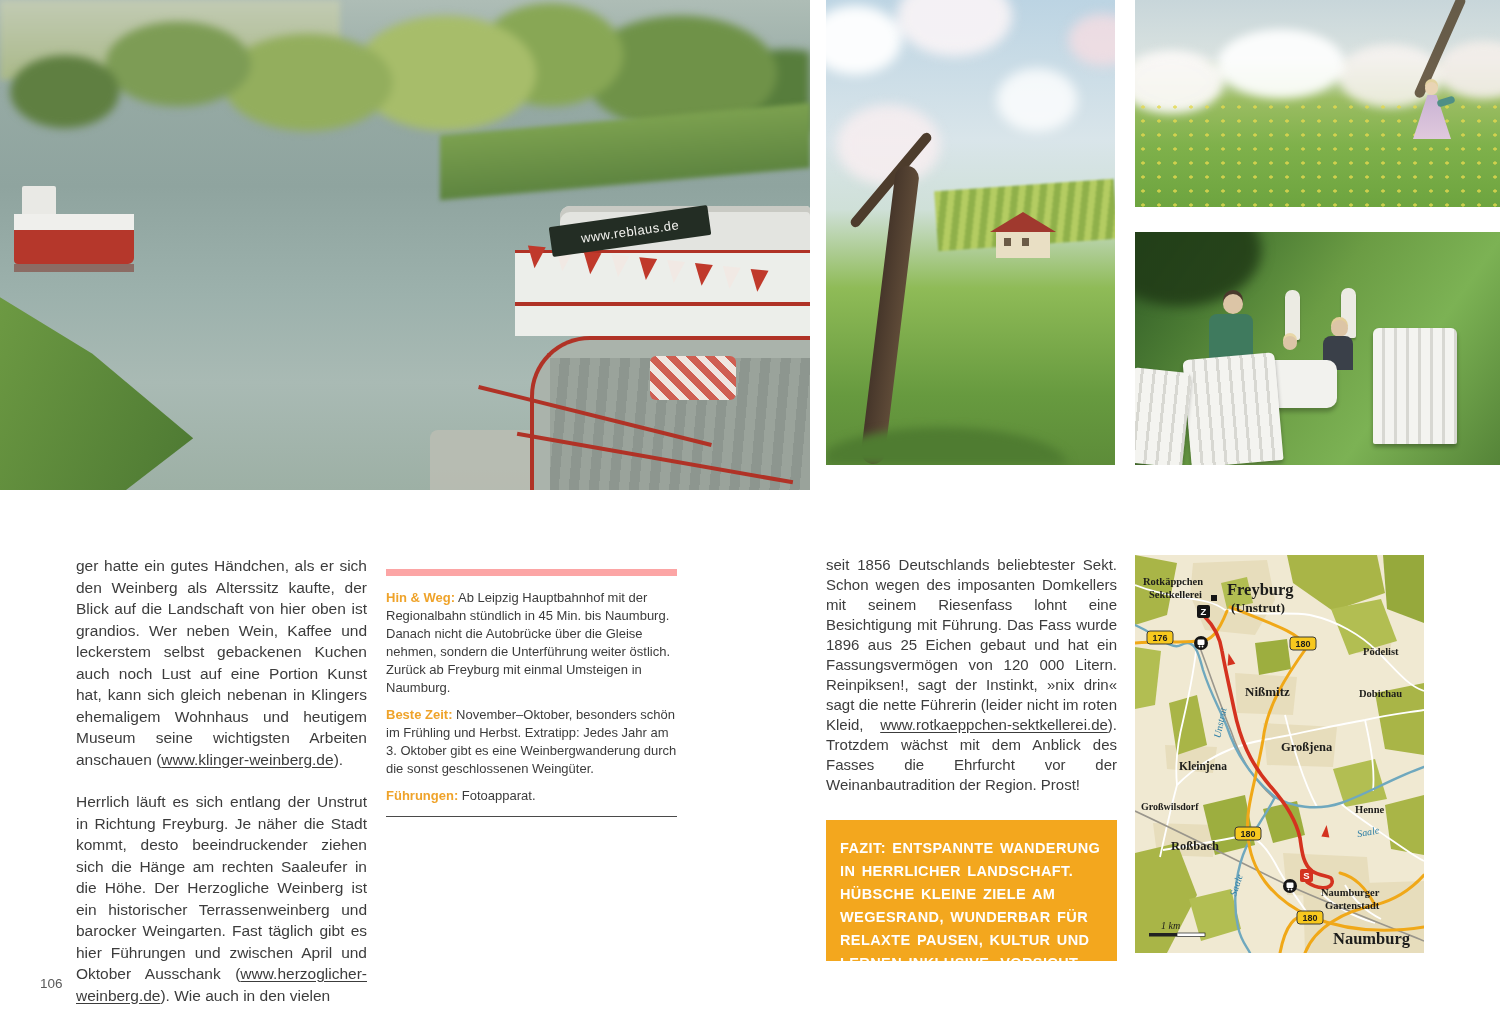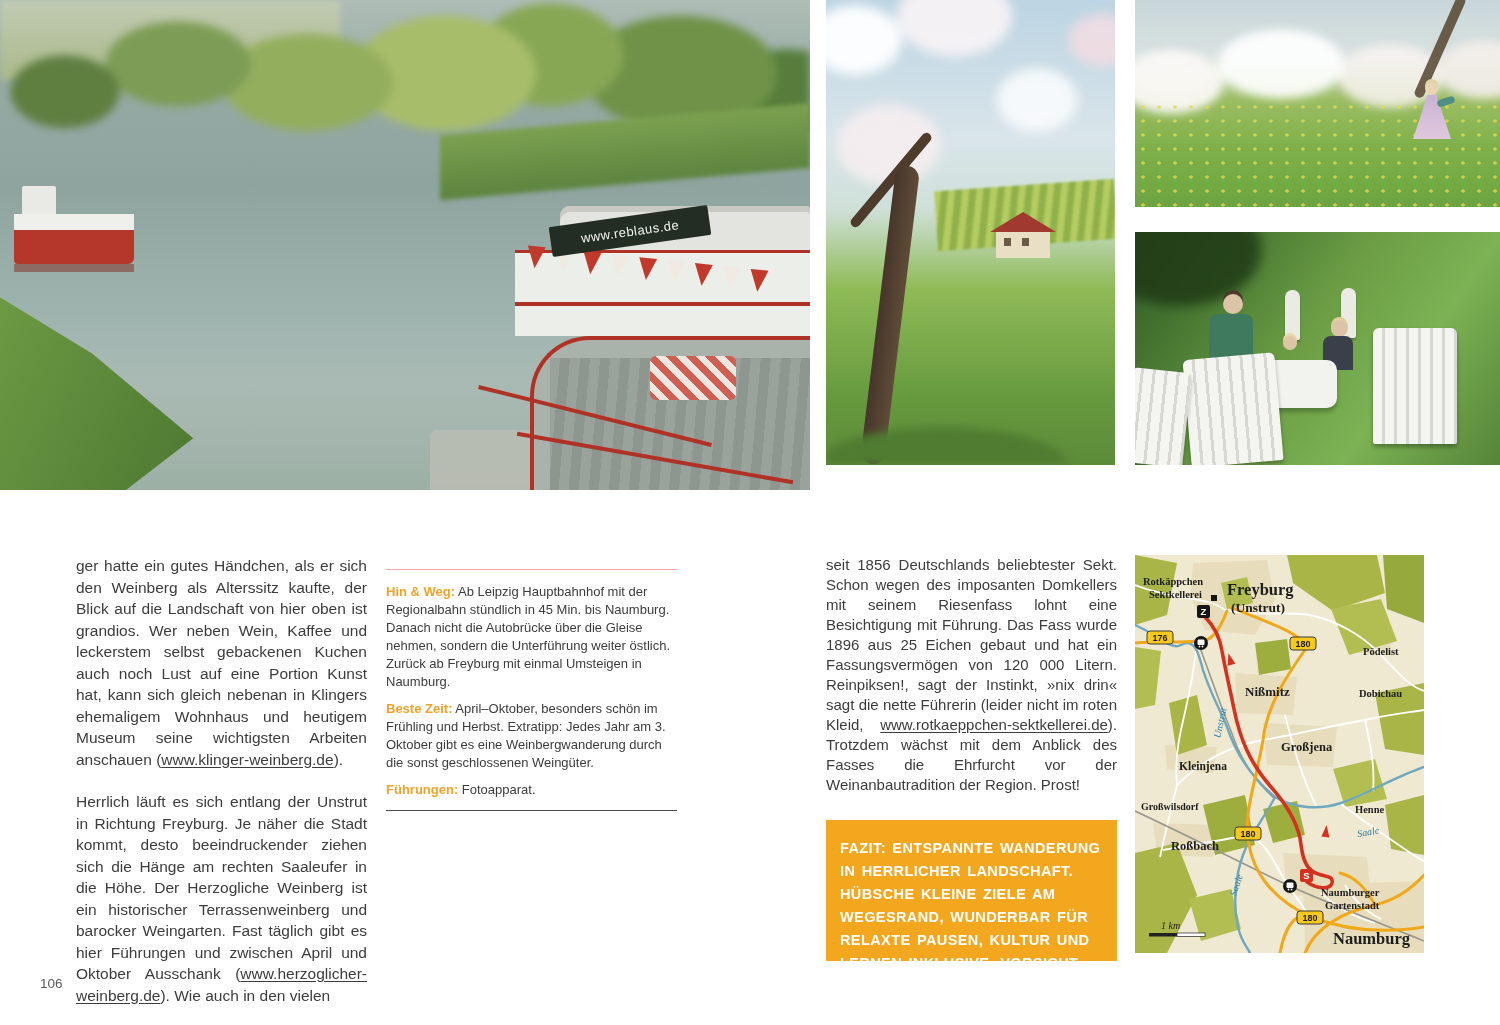--- a/index.html
+++ b/index.html
@@ -113,21 +113,21 @@
 
   
   .col { position:absolute; top:555px; width:291px; font-size:15.5px; line-height:21.5px; text-align:justify; color:#3c3c3c;}
   .col p { margin-bottom:21px; }
   .col-1 { left:76px; }
   .col-2 { left:386px; }
   .col-3 { left:826px; font-size:15px; line-height:20px; }
   .u { text-decoration:underline; text-underline-offset:2px; }
 
   
-  .infobox { margin-top:14px; border-top:1px solid #fca5a5; border-bottom:1px solid #4a4a4a;
+  .infobox { margin-top:14px; border-top:7px solid #fca5a5; border-bottom:1px solid #4a4a4a;
     padding:13px 0 2px 0; font-size:13px; line-height:18px; text-align:left; }
   .infobox p { margin-bottom:9px; }
   .infobox .lbl { color:#efa32a; font-weight:bold; }
 
   
   .fazit { left:826px; top:820px; width:291px; height:141px; background:#f3a71e; color:#ffffff;
     padding:17px 14px 12px 14px; font-weight:bold; font-size:14.5px; line-height:23px;
     letter-spacing:.4px; word-spacing:2px; }
 
   .pagenum { font-size:13.5px; color:#5a5a5a; top:976px; }
@@ -226,21 +226,21 @@
 
 
   <div class="col col-1">
     <p><span>ger hatte ein gutes Händchen, als er sich den Weinberg als Alterssitz kaufte, der Blick auf die Landschaft von hier oben ist grandios. Wer neben Wein, Kaffee und leckerstem selbst gebackenen Kuchen auch noch Lust auf eine Portion Kunst hat, kann sich gleich nebenan in Klingers ehemaligem Wohnhaus und heutigem Museum seine wichtigsten Arbeiten anschauen (</span><span class="u">www.klinger-weinberg.de</span><span>).</span></p>
     <p><span>Herrlich läuft es sich entlang der Unstrut in Richtung Freyburg. Je näher die Stadt kommt, desto beeindruckender ziehen sich die Hänge am rechten Saaleufer in die Höhe. Der Herzogliche Weinberg ist ein historischer Terrassenweinberg und barocker Weingarten. Fast täglich gibt es hier Führungen und zwischen April und Oktober Ausschank (</span><span class="u">www.herzoglicher-weinberg.de</span><span>). Wie auch in den vielen</span></p>
   </div>
 
   <div class="col col-2">
     <div class="infobox">
       <p><span class="lbl">Hin &amp; Weg:</span><span> Ab Leipzig Hauptbahnhof mit der Regionalbahn stündlich in 45 Min. bis Naumburg. Danach nicht die Autobrücke über die Gleise nehmen, sondern die Unterführung weiter östlich. Zurück ab Freyburg mit einmal Umsteigen in Naumburg.</span></p>
-      <p><span class="lbl">Beste Zeit:</span><span> April–Oktober, besonders schön im Frühling und Herbst. Extratipp: Jedes Jahr am 3. Oktober gibt es eine Weinbergwanderung durch die sonst geschlossenen Weingüter.</span></p>
+      <p><span class="lbl">Beste Zeit:</span><span> November–Oktober, besonders schön im Frühling und Herbst. Extratipp: Jedes Jahr am 3. Oktober gibt es eine Weinbergwanderung durch die sonst geschlossenen Weingüter.</span></p>
       <p><span class="lbl">Führungen:</span><span> Fotoapparat.</span></p>
     </div>
   </div>
 
   <div class="col col-3">
     <p><span>seit 1856 Deutschlands beliebtester Sekt. Schon wegen des imposanten Domkellers mit seinem Riesenfass lohnt eine Besichtigung mit Führung. Das Fass wurde 1896 aus 25 Eichen gebaut und hat ein Fassungsvermögen von 120 000 Litern. Reinpiksen!, sagt der Instinkt, »nix drin« sagt die nette Führerin (leider nicht im roten Kleid, </span><span class="u">www.rotkaeppchen-sektkellerei.de</span><span>). Trotzdem wächst mit dem Anblick des Fasses die Ehrfurcht vor der Weinanbautradition der Region. Prost!</span></p>
   </div>
 
   <div class="abs fazit">FAZIT: ENTSPANNTE WANDERUNG IN HERRLICHER LANDSCHAFT. HÜBSCHE KLEINE ZIELE AM WEGESRAND, WUNDERBAR FÜR RELAXTE PAUSEN, KULTUR UND LERNEN INKLUSIVE. VORSICHT ALKOHOL!</div>
 

